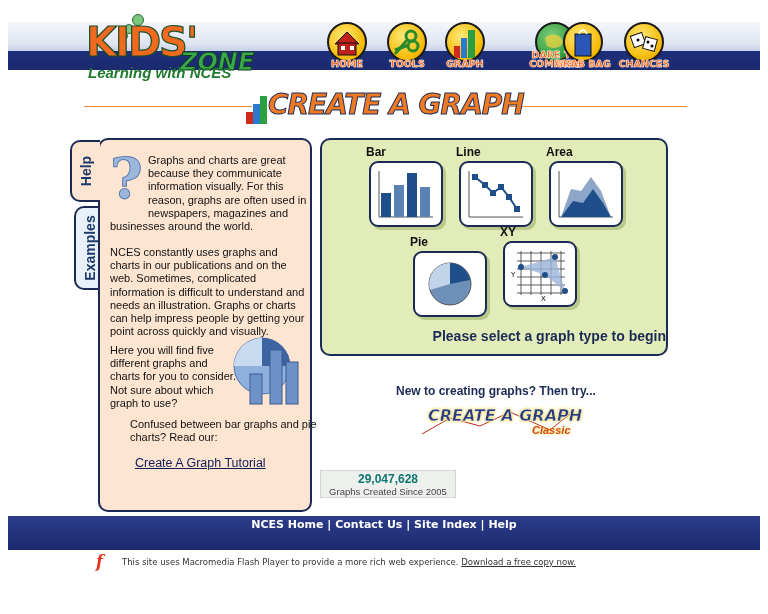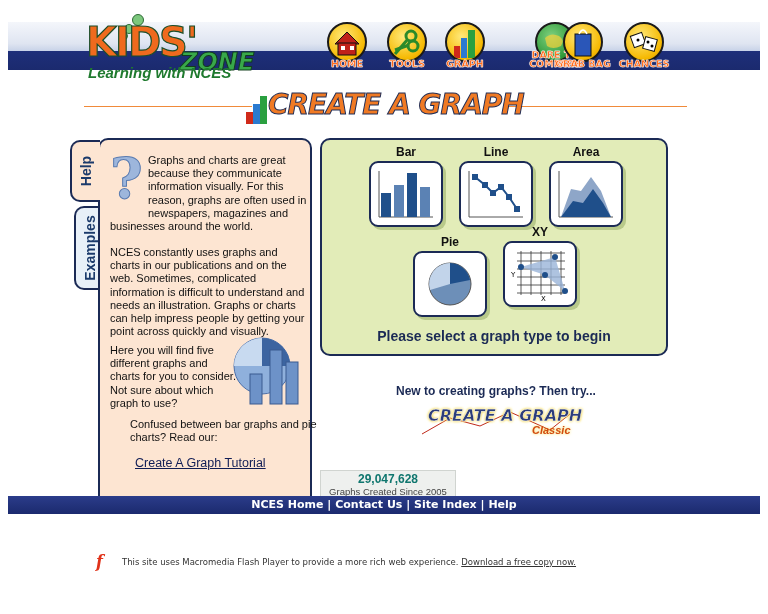--- a/index.html
+++ b/index.html
@@ -35,39 +35,39 @@
   #p1{left:148px;top:154px;width:160px;}
   #p1b{left:110px;top:220px;width:200px;}
   #p2{left:110px;top:246px;width:196px;}
   #p3{left:110px;top:344px;width:130px;}
   #p3b{left:110px;top:418px;width:200px;margin-left:20px;}
   #tutorial-link{left:135px;top:456px;font-size:12.5px;color:#111d55;text-decoration:underline;}
   #chart-art{left:232px;top:336px;width:72px;height:72px;}
 
   
   #graph-panel{left:320px;top:138px;width:348px;height:218px;background:#e2ecb8;border:2px solid #1b2a55;border-radius:10px;box-sizing:border-box;}
-  .gopt{position:absolute;width:80px;text-align:center;}
+  .gopt{position:absolute;width:80px;}
   .gopt .glabel{font-weight:bold;font-size:12px;color:#111;height:14px;line-height:14px;}
   .gopt .gbox{width:70px;height:62px;margin:2px auto 0;background:#fff;border:2px solid #1b2a55;border-radius:9px;box-shadow:3px 3px 0 #b8c98a;position:relative;}
   .gopt svg{position:absolute;left:4px;top:4px;}
-  #prompt{left:322px;top:328px;width:344px;text-align:center;font-weight:bold;font-size:14px;color:#1b2a55;}
+  #prompt{left:322px;top:328px;width:344px;text-align:right;font-weight:bold;font-size:14px;color:#1b2a55;}
 
   
   #classic-intro{left:396px;top:384px;font-weight:bold;font-size:12px;color:#1b2a55;}
   #classic-logo{left:420px;top:404px;width:160px;height:36px;}
   .cl-main{position:absolute;left:8px;top:2px;font-family:"DejaVu Sans",sans-serif;font-weight:bold;font-style:italic;font-size:16px;color:#2c3d7a;-webkit-text-stroke:0.4px #fff;text-shadow:0 0 3px #f6d94a,0 0 3px #f6d94a;white-space:nowrap;}
   .cl-sub{position:absolute;left:112px;top:20px;font-weight:bold;font-style:italic;font-size:11px;color:#d24a10;text-shadow:0 0 3px #f6d94a;}
 
   
   #counter{left:320px;top:470px;width:136px;height:28px;background:#eef0ee;border:1px solid #d0d4d0;box-sizing:border-box;text-align:center;}
   #counter-val{display:block;font-weight:bold;font-size:12px;color:#0f766e;margin-top:1px;}
   #counter-lbl{display:block;font-size:9.5px;color:#444;margin-top:0px;}
 
   
-  #footer-bar{left:8px;top:496px;width:752px;height:18px;background:linear-gradient(#2b3c8a,#1b2a6e);text-align:center;font-family:"DejaVu Sans",sans-serif;font-size:11px;color:#fff;font-weight:bold;line-height:18px;}
+  #footer-bar{left:8px;top:516px;width:752px;height:34px;background:linear-gradient(#2b3c8a,#1b2a6e);text-align:center;font-family:"DejaVu Sans",sans-serif;font-size:11px;color:#fff;font-weight:bold;line-height:18px;}
   #footer-bar a{color:#fff;text-decoration:none;}
   #flash-icon{left:96px;top:552px;font-family:"DejaVu Serif",serif;font-style:italic;font-weight:bold;font-size:16px;color:#e0321a;}
   #flash-note{left:122px;top:557px;font-family:"DejaVu Sans",sans-serif;font-size:8.5px;color:#333;}
   #flash-note a{color:#333;text-decoration:underline;}
 </style>
 </head>
 <body>
 
 <div id="header" class="abs"></div>
 

